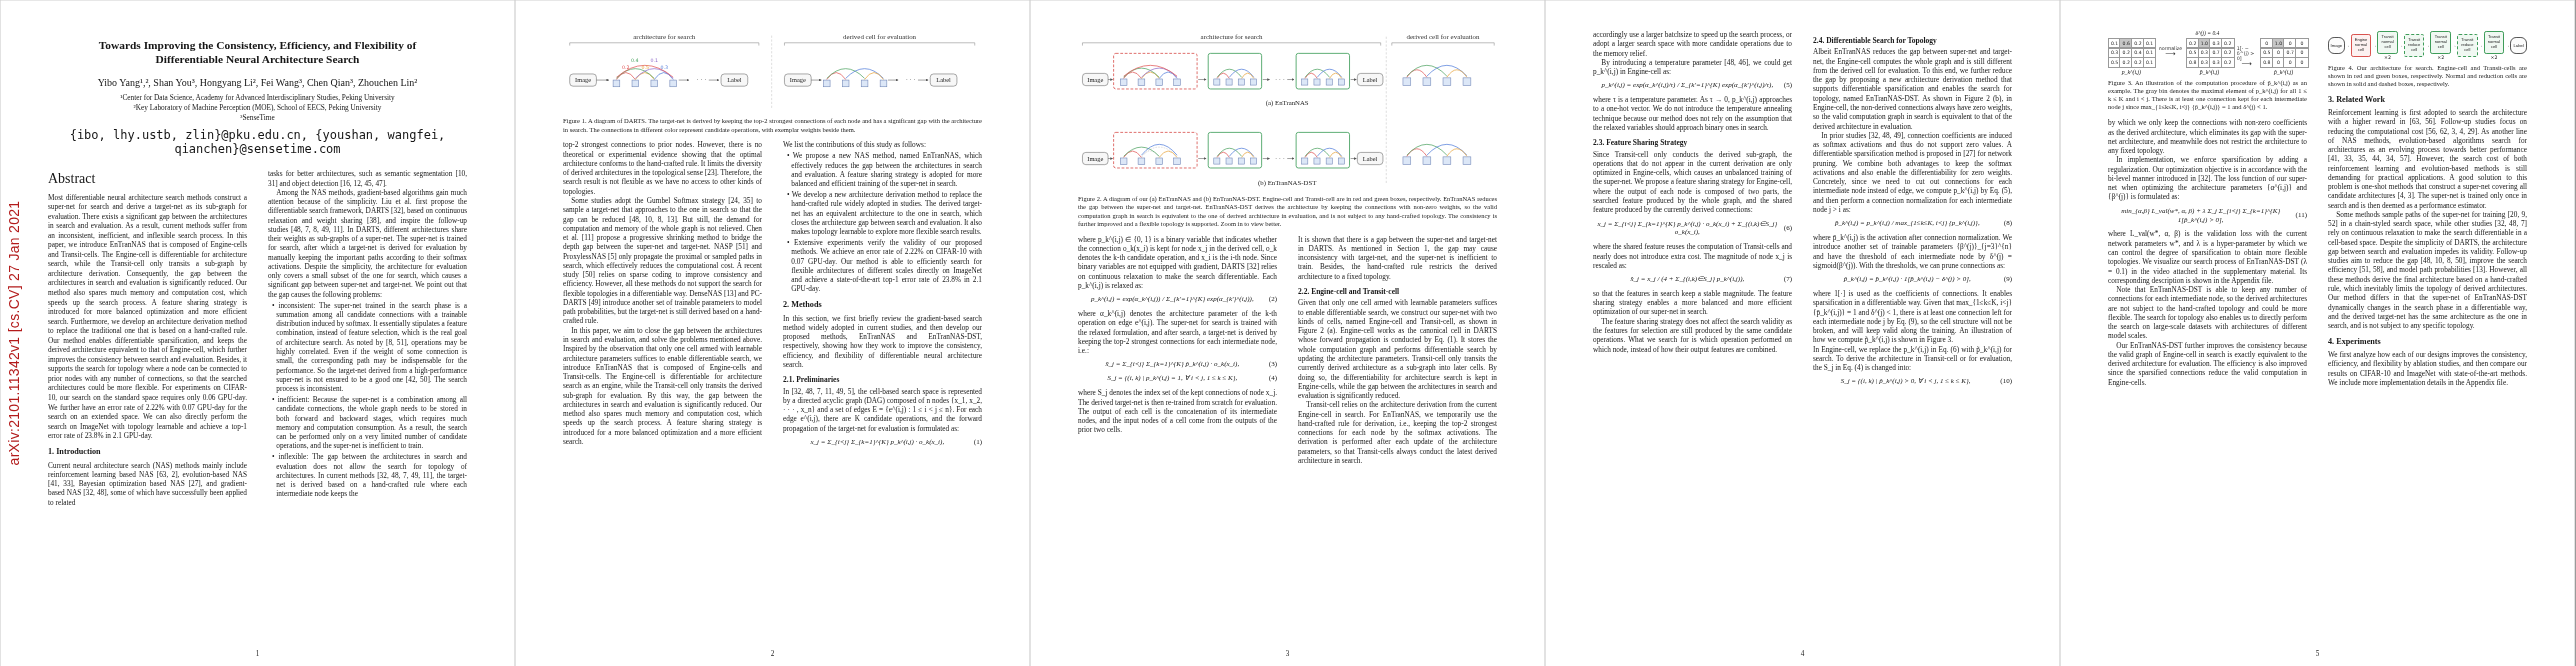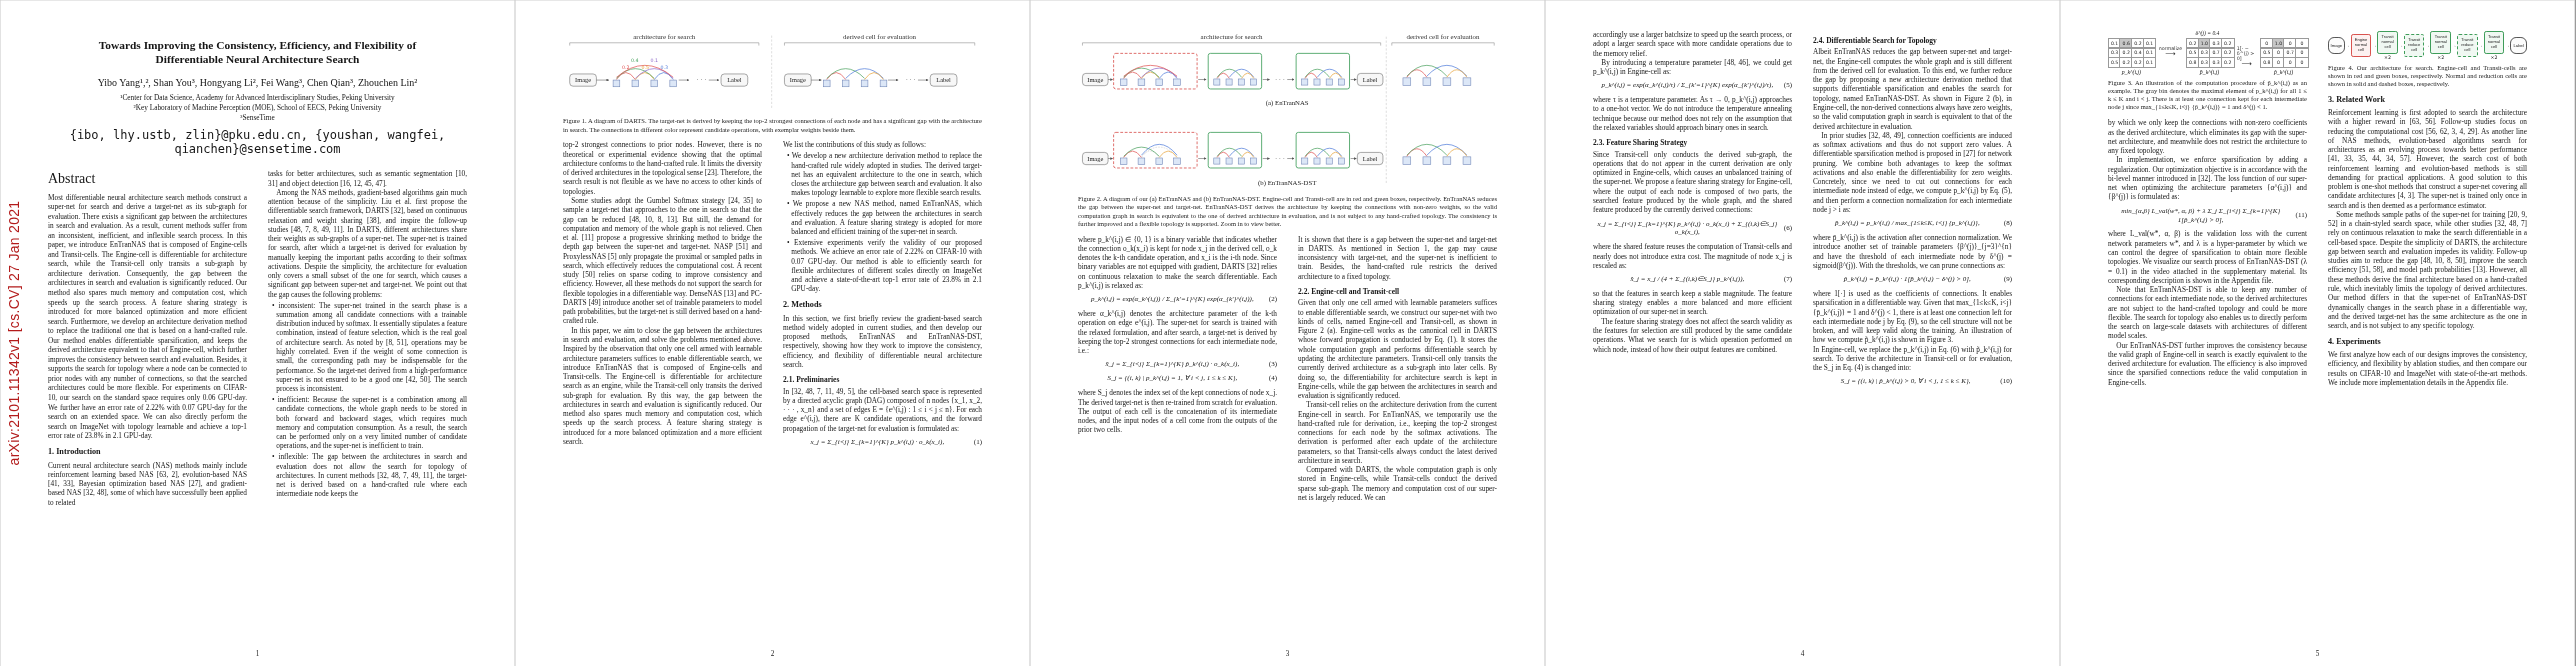--- a/index.html
+++ b/index.html
@@ -176,22 +176,22 @@
       <div class="figcap">Figure 1. A diagram of DARTS. The target-net is derived by keeping the top-2 strongest connections of each node and has a significant gap with the architecture in search. The connections in different color represent candidate operations, with exemplar weights beside them.</div>
     </div>
     <div class="cols">
       <div class="col">
           <div class="blk blk-pn">top-2 strongest connections to prior nodes. However, there is no theoretical or experimental evidence showing that the optimal architecture conforms to the hand-crafted rule. It limits the diversity of derived architectures in the topological sense [23]. Therefore, the search result is not flexible as we have no access to other kinds of topologies.</div>
           <div class="blk blk-p">Some studies adopt the Gumbel Softmax strategy [24, 35] to sample a target-net that approaches to the one in search so that the gap can be reduced [48, 10, 8, 13]. But still, the demand for computation and memory of the whole graph is not relieved. Chen et al. [11] propose a progressive shrinking method to bridge the depth gap between the super-net and target-net. NASP [51] and ProxylessNAS [5] only propagate the proximal or sampled paths in search, which effectively reduces the computational cost. A recent study [50] relies on sparse coding to improve consistency and efficiency. However, all these methods do not support the search for flexible topologies in a differentiable way. DenseNAS [13] and PC-DARTS [49] introduce another set of trainable parameters to model path probabilities, but the target-net is still derived based on a hand-crafted rule.</div>
           <div class="blk blk-p">In this paper, we aim to close the gap between the architectures in search and evaluation, and solve the problems mentioned above. Inspired by the observation that only one cell armed with learnable architecture parameters suffices to enable differentiable search, we introduce EnTranNAS that is composed of Engine-cells and Transit-cells. The Engine-cell is differentiable for architecture search as an engine, while the Transit-cell only transits the derived sub-graph for evaluation. By this way, the gap between the architectures in search and evaluation is significantly reduced. Our method also spares much memory and computation cost, which speeds up the search process. A feature sharing strategy is introduced for a more balanced optimization and a more efficient search.</div>
         </div>
       <div class="col">
           <div class="blk blk-pn">We list the contributions of this study as follows:</div>
+          <div class="blk blk-bullet">• We propose a new NAS method, named EnTranNAS, which effectively reduces the gap between the architectures in search and evaluation. A feature sharing strategy is adopted for more balanced and efficient training of the super-net in search.</div>
           <div class="blk blk-bullet">• We develop a new architecture derivation method to replace the hand-crafted rule widely adopted in studies. The derived target-net has an equivalent architecture to the one in search, which closes the architecture gap between search and evaluation. It also makes topology learnable to explore more flexible search results.</div>
-          <div class="blk blk-bullet">• We propose a new NAS method, named EnTranNAS, which effectively reduces the gap between the architectures in search and evaluation. A feature sharing strategy is adopted for more balanced and efficient training of the super-net in search.</div>
           <div class="blk blk-bullet">• Extensive experiments verify the validity of our proposed methods. We achieve an error rate of 2.22% on CIFAR-10 with 0.07 GPU-day. Our method is able to efficiently search for flexible architectures of different scales directly on ImageNet and achieve a state-of-the-art top-1 error rate of 23.8% in 2.1 GPU-day.</div>
           <div class="blk blk-h1">2. Methods</div>
           <div class="blk blk-pn">In this section, we first briefly review the gradient-based search method widely adopted in current studies, and then develop our proposed methods, EnTranNAS and EnTranNAS-DST, respectively, showing how they work to improve the consistency, efficiency, and flexibility of differentiable neural architecture search.</div>
           <div class="blk blk-h2">2.1. Preliminaries</div>
           <div class="blk blk-pn">In [32, 48, 7, 11, 49, 5], the cell-based search space is represented by a directed acyclic graph (DAG) composed of n nodes {x_1, x_2, · · · , x_n} and a set of edges E = {e^(i,j) : 1 ≤ i &lt; j ≤ n}. For each edge e^(i,j), there are K candidate operations, and the forward propagation of the target-net for evaluation is formulated as:</div>
           <div class="blk blk-eq">
             <span class="eq-body">x_j = Σ_{i&lt;j} Σ_{k=1}^{K}  p_k^(i,j) · o_k(x_i),</span>
             <span class="eq-num">(1)</span>
           </div>
         </div>
@@ -350,21 +350,20 @@
             <span class="eq-body">S_j = {(i, k) | p_k^(i,j) = 1, ∀ i &lt; j, 1 ≤ k ≤ K},</span>
             <span class="eq-num">(4)</span>
           </div>
           <div class="blk blk-pn">where S_j denotes the index set of the kept connections of node x_j. The derived target-net is then re-trained from scratch for evaluation. The output of each cell is the concatenation of its intermediate nodes, and the input nodes of a cell come from the outputs of the prior two cells.</div>
         </div>
       <div class="col">
           <div class="blk blk-pn">It is shown that there is a gap between the super-net and target-net in DARTS. As mentioned in Section 1, the gap may cause inconsistency with target-net, and the super-net is inefficient to train. Besides, the hand-crafted rule restricts the derived architecture to a fixed topology.</div>
           <div class="blk blk-h2">2.2. Engine-cell and Transit-cell</div>
           <div class="blk blk-pn">Given that only one cell armed with learnable parameters suffices to enable differentiable search, we construct our super-net with two kinds of cells, named Engine-cell and Transit-cell, as shown in Figure 2 (a). Engine-cell works as the canonical cell in DARTS whose forward propagation is conducted by Eq. (1). It stores the whole computation graph and performs differentiable search by updating the architecture parameters. Transit-cell only transits the currently derived architecture as a sub-graph into later cells. By doing so, the differentiability for architecture search is kept in Engine-cells, while the gap between the architectures in search and evaluation is significantly reduced.</div>
           <div class="blk blk-p">Transit-cell relies on the architecture derivation from the current Engine-cell in search. For EnTranNAS, we temporarily use the hand-crafted rule for derivation, i.e., keeping the top-2 strongest connections for each node by the softmax activations. The derivation is performed after each update of the architecture parameters, so that Transit-cells always conduct the latest derived architecture in search.</div>
-          <div class="blk blk-p">Compared with DARTS, the whole computation graph is only stored in Engine-cells, while Transit-cells conduct the derived sparse sub-graph. The memory and computation cost of our super-net is largely reduced. We can</div>
         </div>
     </div>
     <div class="pageno">3</div>
   </div>
 
   <div class="sheet">
     <div class="cols">
       <div class="col">
           <div class="blk blk-pn">accordingly use a larger batchsize to speed up the search process, or adopt a larger search space with more candidate operations due to the memory relief.</div>
           <div class="blk blk-p">By introducing a temperature parameter [48, 46], we could get p_k^(i,j) in Engine-cell as:</div>

